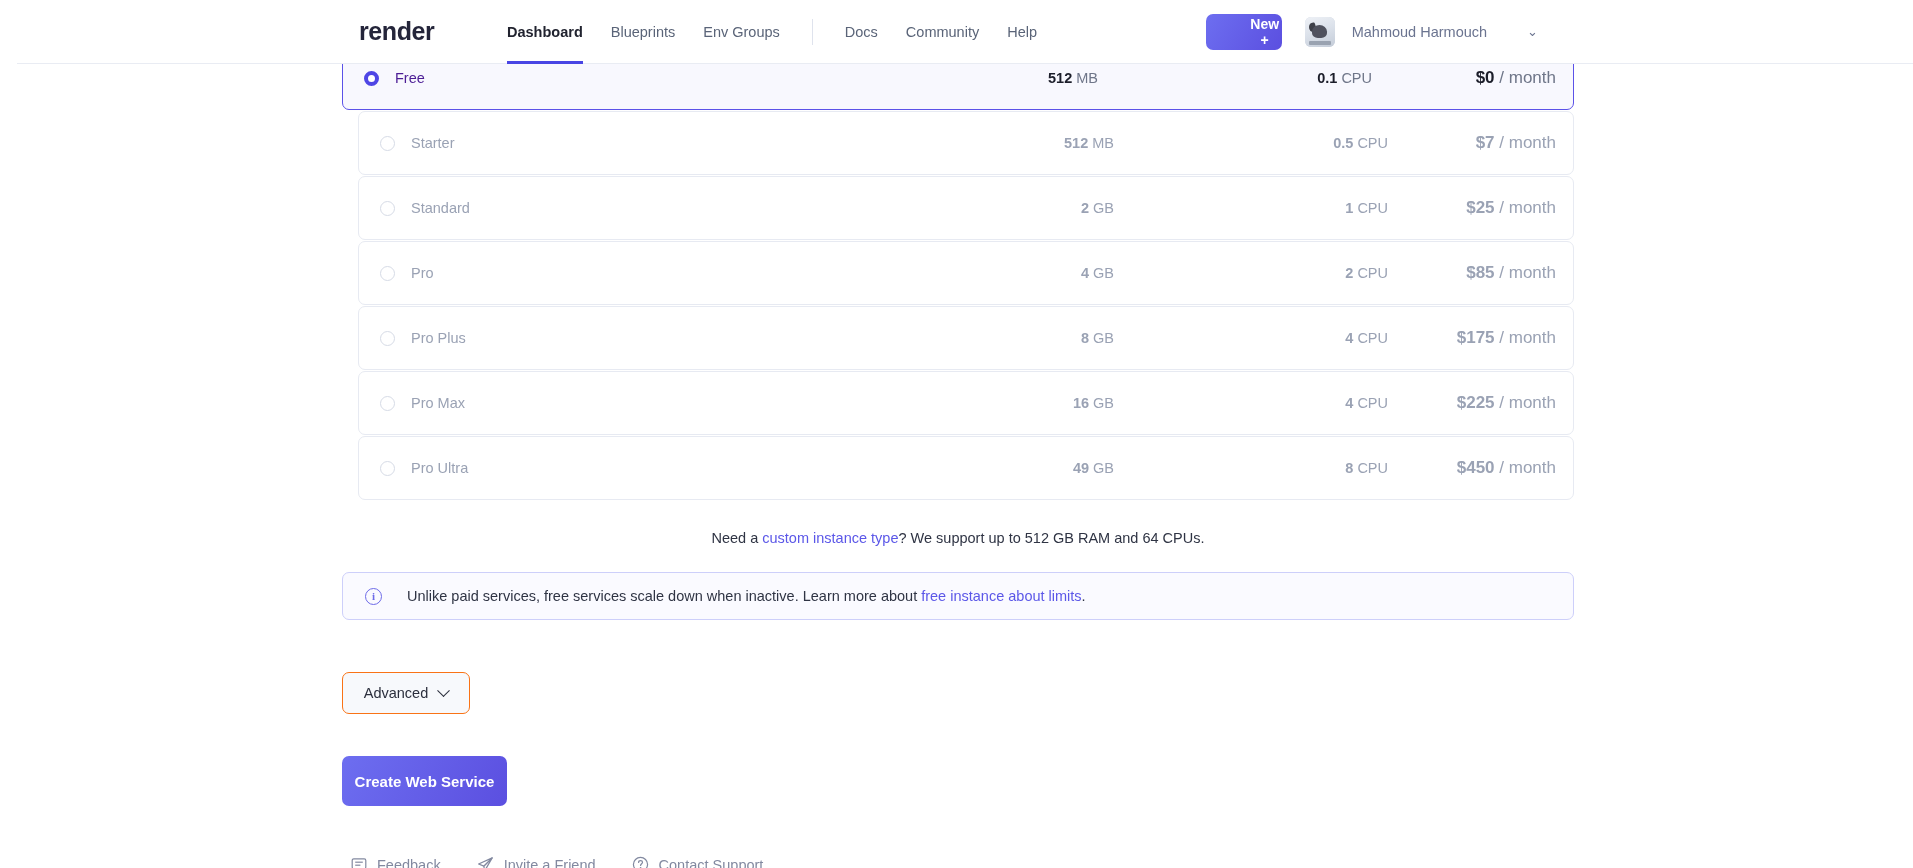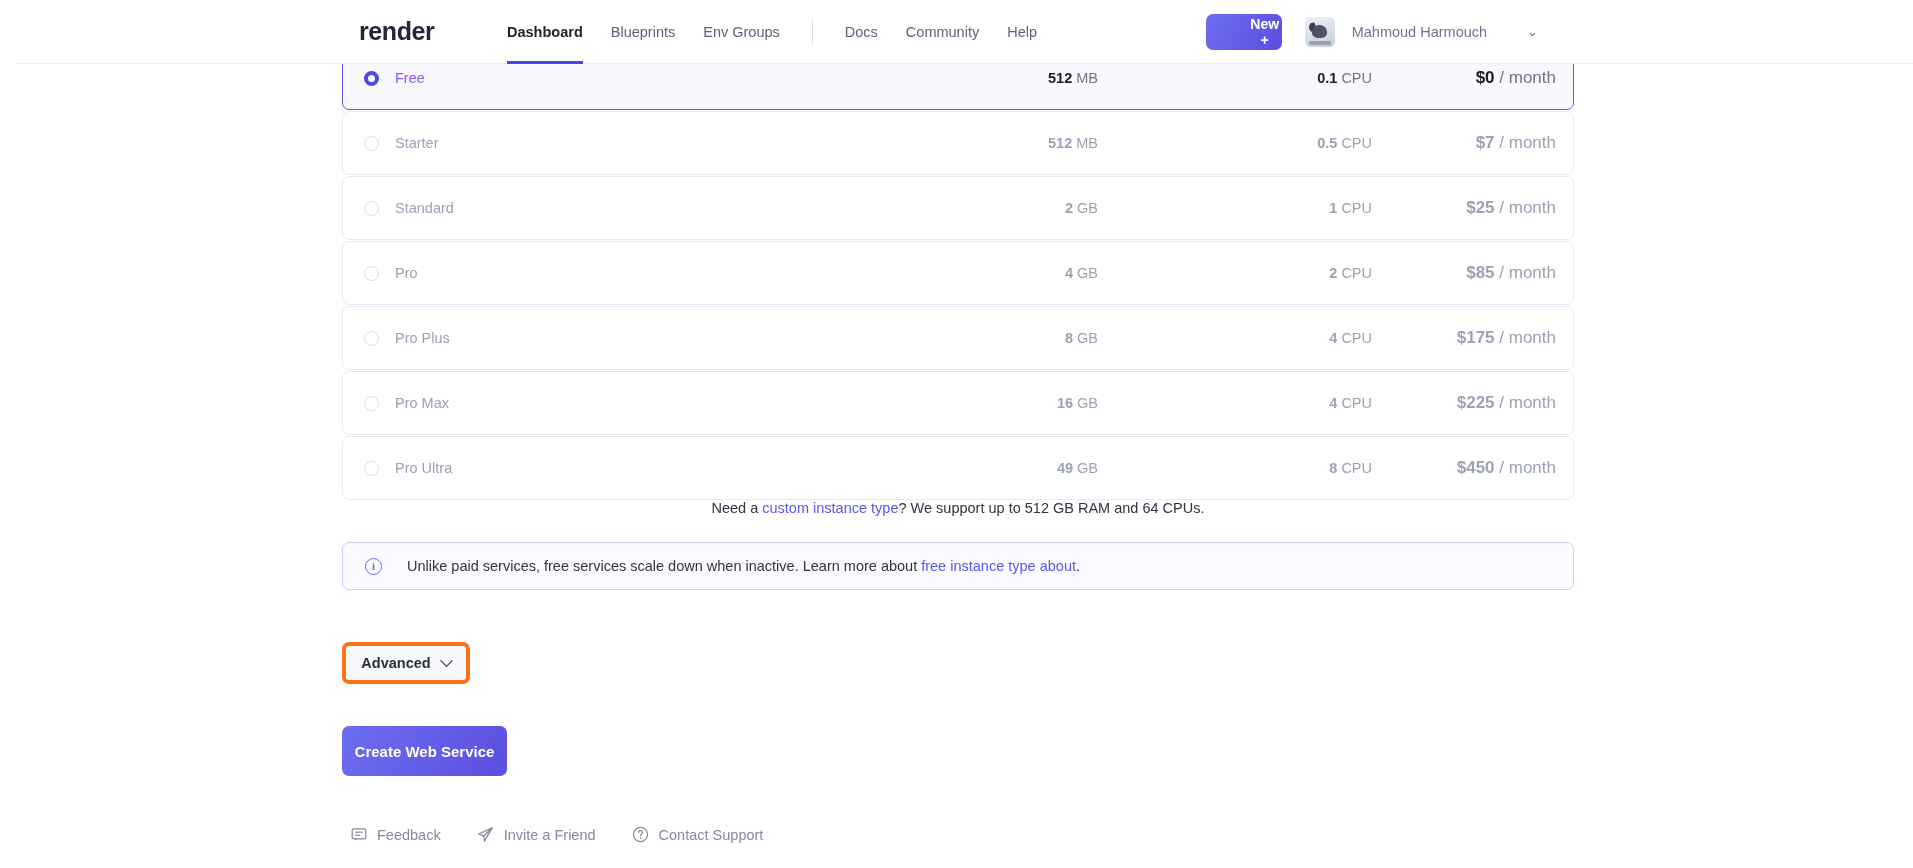--- a/index.html
+++ b/index.html
@@ -165,21 +165,21 @@
     position: relative;
     height: 64px;
     border: 1px solid #e7eaf2;
     border-radius: 7px;
     background: #ffffff;
     display: flex;
     align-items: center;
     margin-bottom: 0;
     cursor: pointer;
   }
-  .plan + .plan { margin-top: 1px; }
+  .plan + .plan { margin-top: 1px; margin-left: 16px; }
   .plan.selected {
     border: 1.5px solid #5b52e8;
     background: #f8f8fe;
   }
   .radio {
     position: absolute;
     left: 21px;
     width: 15px; height: 15px;
     border-radius: 50%;
     border: 1.5px solid #d6dbe6;
@@ -189,21 +189,21 @@
     border: 4.5px solid #4f46e5;
     background: #ffffff;
   }
   .plan-name {
     position: absolute;
     left: 52px;
     font-size: 14.5px;
     color: #9aa2b4;
   }
   .plan.selected .plan-name {
-    color: #8b5cf6;
+    color: #4c1d95;
     font-weight: 400;
   }
   .plan-ram {
     position: absolute;
     left: 0; width: 755px;
     text-align: right;
     font-size: 14.5px;
     color: #9aa2b4;
   }
   .plan-cpu {
@@ -220,20 +220,21 @@
     color: #9aa2b4;
   }
   .plan.selected .plan-ram,
   .plan.selected .plan-cpu,
   .plan.selected .plan-price { color: #6f7689; }
   .num { font-weight: 700; color: #9aa2b4; }
   .plan.selected .num { color: #1c1e2a; }
 
   
   .custom-note {
+    margin-top: 30px;
     text-align: center;
     font-size: 14.5px;
     color: #2f3444;
   }
   .link { color: #5b57e8; cursor: pointer; }
 
   
   .banner {
     margin-top: 26px;
     height: 48px;
@@ -262,25 +263,25 @@
     margin-left: 25px;
     font-size: 14.5px;
     color: #2f3444;
   }
 
   
   .btn-advanced {
     margin-top: 52px;
     height: 42px;
     width: 128px;
-    border: 4px solid #f97316;
+    border: 1px solid #f97316;
     border-radius: 7px;
     background: #f7f9fc;
     font-size: 14.5px;
-    font-weight: 700;
+    font-weight: 400;
     color: #2b2f3d;
     display: flex;
     align-items: center;
     justify-content: center;
     gap: 11px;
     cursor: pointer;
     font-family: inherit;
   }
   .chev {
     display: inline-block;
@@ -418,21 +419,21 @@
         </div>
       </div>
 
     <div class="custom-note">
       <span>Need a </span><span class="link">custom instance type</span><span>? We support up to 512 GB RAM and 64 CPUs.</span>
     </div>
 
     <div class="banner">
       <div class="info-icon">i</div>
       <div class="banner-text">
-        <span>Unlike paid services, free services scale down when inactive. Learn more about </span><span class="link">free instance type about</span><span>.</span>
+        <span>Unlike paid services, free services scale down when inactive. Learn more about </span><span class="link">free instance about limits</span><span>.</span>
       </div>
     </div>
 
     <button class="btn-advanced">
       <span>Advanced</span>
       <span class="chev"></span>
     </button>
 
     <button class="btn-create">Create Web Service</button>
 

